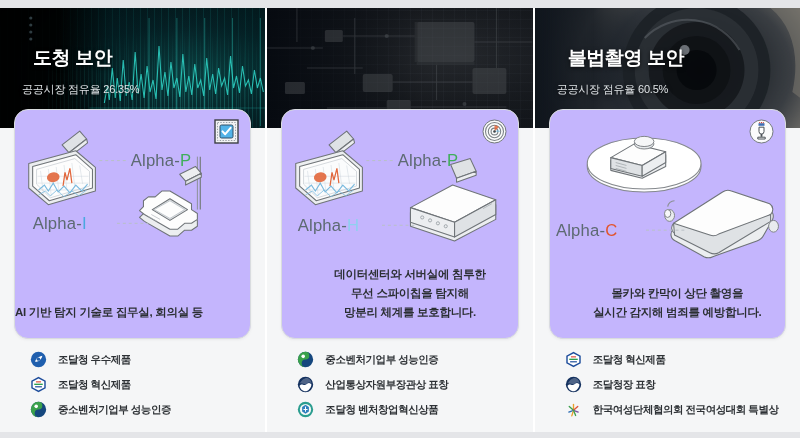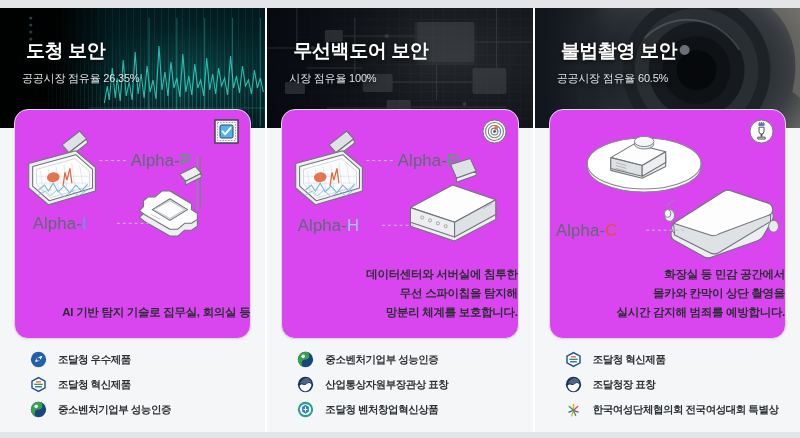--- a/index.html
+++ b/index.html
@@ -88,21 +88,21 @@
   }
   .lens-svg { position: absolute; inset: 0; width: 100%; height: 100%; }
 
   .hero-text {
     position: absolute;
     left: 22px;
     top: 26px;
     z-index: 4;
   }
   .hero-title {
-    margin: 4px;
+    margin: 11px;
     color: #ffffff;
     font-size: 19px;
     font-weight: 700;
     letter-spacing: -0.4px;
     text-shadow: 0 1px 4px rgba(0,0,0,.75);
     white-space: nowrap;
   }
   .hero-sub {
     margin: 7px 0 0 0;
     color: #dfe3e6;
@@ -113,21 +113,21 @@
     white-space: nowrap;
   }
 
   
   .panel {
     position: absolute;
     left: 14px;
     right: 14px;
     top: 101px;
     height: 228px;
-    background: #d946ef;
+    background: #c4b5fd;
     border: 1px solid #d9dcdf;
     border-radius: 14px;
     z-index: 5;
     box-shadow: 0 1px 3px rgba(0,0,0,.05);
     overflow: hidden;
   }
   .badge {
     position: absolute;
     top: 9px;
     right: 11px;
@@ -140,29 +140,29 @@
     left: 0; right: 0;
     top: 4px;
     height: 150px;
   }
   .art svg { width: 100%; height: 100%; display: block; }
 
   .desc {
     position: absolute;
     left: 0; right: 0;
     bottom: 16px;
-    text-align: right;
+    text-align: left;
     color: #2b2f33;
     font-size: 11.5px;
     line-height: 1.65;
     font-weight: 700;
     letter-spacing: -0.3px;
   }
   .desc.left {
-    text-align: right;
+    text-align: center;
     padding-left: 20px;
   }
   .desc div { white-space: nowrap; }
 
   
   .certs {
     position: absolute;
     left: 0; right: 0;
     top: 340px;
     padding: 0 0 0 30px;
@@ -369,24 +369,20 @@
             <rect x="150" y="54" width="58" height="3"></rect>
             <rect x="148" y="14" width="3" height="40"></rect>
           </g>
           <g fill="#7d8186" opacity=".5">
             <circle cx="46" cy="40" r="2"></circle>
               <circle cx="120" cy="28" r="2"></circle>
             <circle cx="198" cy="96" r="2"></circle>
               <circle cx="86" cy="104" r="2"></circle>
           </g>
         </svg>
-        <div class="hero-text">
-          <h2 class="hero-title">무선백도어 보안</h2>
-          <p class="hero-sub">시장 점유율 100%</p>
-        </div>
       </div>
 
       <div class="panel">
         <div class="badge">
           <svg viewBox="0 0 25 25">
             <circle cx="12.5" cy="12.5" r="11.5" fill="#fafbfb" stroke="#6f7579" stroke-width="1"></circle>
             <circle cx="12.5" cy="12.5" r="9" fill="none" stroke="#7c8287" stroke-width="1.1"></circle>
             <circle cx="12.5" cy="12.5" r="6.2" fill="none" stroke="#7c8287" stroke-width="1.1"></circle>
             <circle cx="12.5" cy="12.5" r="3.4" fill="none" stroke="#7c8287" stroke-width="1.1"></circle>
             <path d="M12.5 12.5 A6.2 6.2 0 0 1 18.7 12.5 L12.5 12.5 Z" fill="#56b2e4" opacity=".85"></path>
@@ -551,21 +547,20 @@
               <ellipse cx="228" cy="113" rx="5" ry="6" fill="#e9ecee" stroke="#7f8488" stroke-width="1"></ellipse>
               <path d="M120 93 a7 7 0 0 1 7 -6" fill="none" stroke="#8c9195" stroke-width="1.2"></path>
             </g>
 
             <line class="leader" x1="98" y1="117" x2="140" y2="117"></line>
             <text class="lbl-text label-p" x="6" y="123">Alpha-<tspan class="label-accent-red">C</tspan></text>
           </svg>
         </div>
 
         <div class="desc left">
-          <div>화장실 등 민감 공간에서</div>
           <div>몰카와 칸막이 상단 촬영을</div>
           <div>실시간 감지해 범죄를 예방합니다.</div>
         </div>
       </div>
 
       <div class="certs">
         <div class="cert">
           <span class="cert-icon">
             <svg viewBox="0 0 20 20">
                 <path d="M10 1 L18.5 5.5 L18.5 14.5 L10 19 L1.5 14.5 L1.5 5.5 Z" fill="#1f4e9c"></path>

